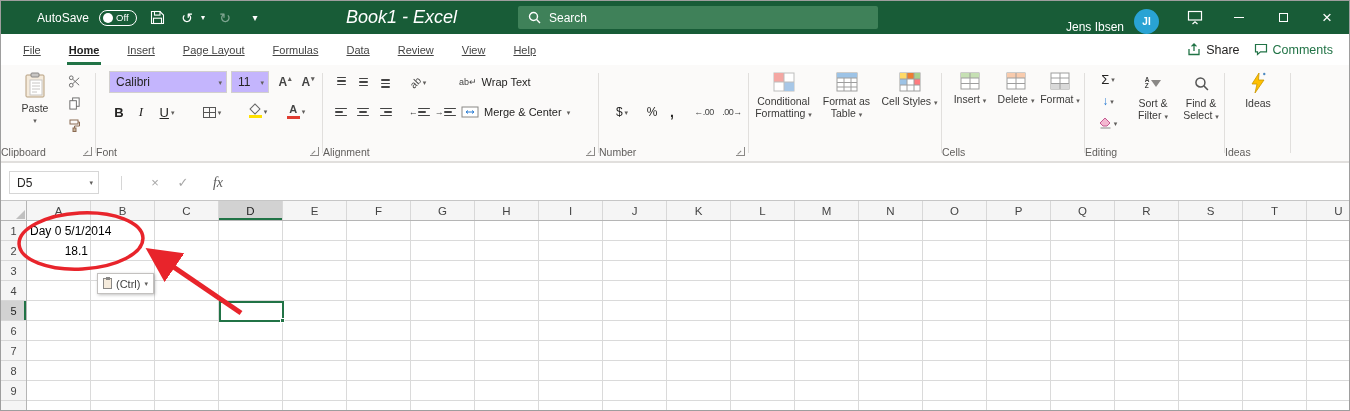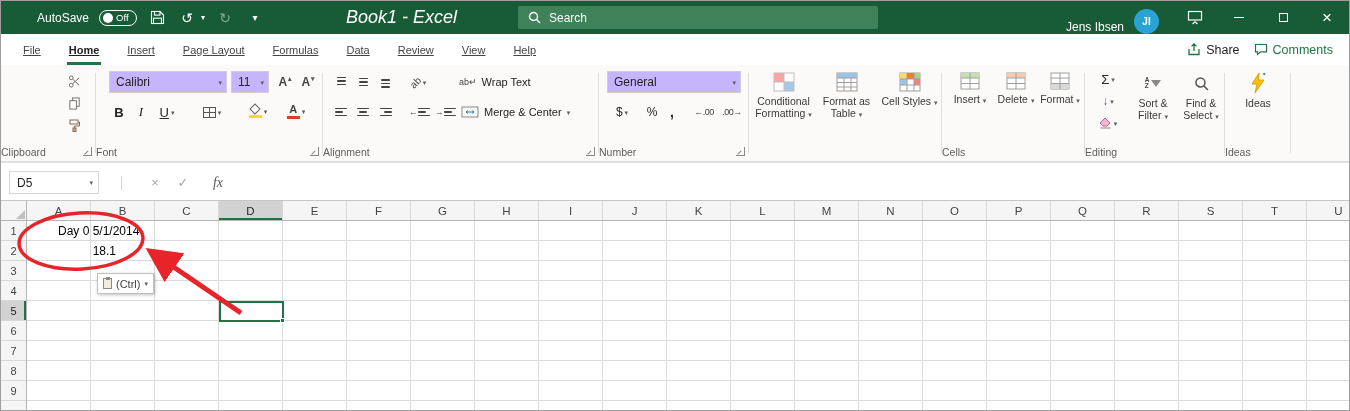--- a/index.html
+++ b/index.html
@@ -90,21 +90,21 @@
   .corner::after { content:""; position:absolute; right:1px; bottom:1px; width:0; height:0; border-left:9px solid transparent; border-bottom:9px solid #C0C0C0; }
   .cols { position:absolute; left:26px; top:0; right:0; height:20px; display:flex; background:#F5F5F5; border-bottom:1px solid #B5B5B5; }
   .ch { width:64px; flex:0 0 64px; display:flex; align-items:center; justify-content:center; font-size:11.5px; color:#444; border-right:1px solid #D8D8D8; cursor:pointer; }
   .ch.sel { background:#D2D2D2; box-shadow:inset 0 -2px 0 #217346; color:#1E1E1E; }
   .rowhdrs { position:absolute; left:0; top:20px; width:26px; bottom:0; background:#F5F5F5; border-right:1px solid #B5B5B5; }
   .rh { height:20px; display:flex; align-items:center; justify-content:center; font-size:11px; color:#444; border-bottom:1px solid #D8D8D8; cursor:pointer; }
   .rh.sel { background:#D2D2D2; box-shadow:inset -2px 0 0 #217346; color:#1E1E1E; }
   .cells { position:absolute; left:26px; top:20px; right:0; bottom:0; background-image:
       repeating-linear-gradient(to right, transparent 0, transparent 63px, #DADADA 63px, #DADADA 64px),
       repeating-linear-gradient(to bottom, transparent 0, transparent 19px, #DADADA 19px, #DADADA 20px); }
-  .cellval { position:absolute; height:20px; line-height:20px; font-size:12px; color:#000; white-space:nowrap; cursor:cell;margin-left:28px; }
+  .cellval { position:absolute; height:20px; line-height:20px; font-size:12px; color:#000; white-space:nowrap; cursor:cell; }
   .a1 { left:3px; top:0; }
   .a2 { left:0; top:20px; width:61px; text-align:right; }
   .selbox { position:absolute; left:192px; top:80px; width:65px; height:21px; border:2px solid #217346; cursor:cell; }
   .handle { position:absolute; right:-3px; bottom:-3px; width:5px; height:5px; background:#217346; border:1px solid #fff; }
   .paste-opt { position:absolute; left:70px; top:52px; height:21px; background:#fff; border:1px solid #C3C1BF; box-shadow:1px 1px 3px rgba(0,0,0,.25); display:flex; align-items:center; gap:4px; padding:0 5px; font-size:11px; color:#444; cursor:pointer; }
   .mini-clip { width:9px; height:11px; border:1px solid #8A8886; background:#F5EBDC; position:relative; }
   .mini-clip::before { content:""; position:absolute; left:2px; top:-2px; width:4px; height:3px; background:#8A8886; }
   
   .anno { position:absolute; left:0; top:0; pointer-events:none; z-index:50; }
 </style>
@@ -187,20 +187,30 @@
         <path d="M1.5 1.5 H12.5 V8.8 H6.5 L3.5 11.4 V8.8 H1.5 Z"></path>
       </svg>
       <span>Comments</span>
     </span>
   </div>
 </div>
 
 <div class="ribbon">
 
   <div class="group" style="left:0;width:95px;">
+    <div class="bbtn" style="left:10px;top:2px;width:48px;">
+      <svg width="22" height="27" viewBox="0 0 22 27">
+        <rect x="2" y="3" width="18" height="22" rx="1" fill="#F5EBDC" stroke="#B59E7F"></rect>
+        <rect x="7" y="1" width="8" height="4" rx="1" fill="#C8C6C4" stroke="#8A8886"></rect>
+        <rect x="6" y="8" width="12" height="15" fill="#FFFFFF" stroke="#C8C6C4"></rect>
+        <path d="M8 11h8M8 14h8M8 17h8M8 20h5" stroke="#C8C6C4"></path>
+      </svg>
+      <span class="blabel"><span>Paste</span></span>
+      <span class="dd">▾</span>
+    </div>
     <span class="sbtn" style="left:62px;top:6px;width:22px;height:20px;">
       <svg width="13" height="13" viewBox="0 0 14 14" fill="none" stroke="#666">
         <circle cx="3.5" cy="11" r="2"></circle>
           <circle cx="3.5" cy="3" r="2"></circle>
           <path d="M5 4.5 L12 11 M5 9.5 L12 3"></path>
       </svg>
     </span>
     <span class="sbtn" style="left:62px;top:28px;width:22px;height:20px;">
       <svg width="13" height="13" viewBox="0 0 14 14">
         <rect x="5" y="1" width="7" height="9" fill="#fff" stroke="#666"></rect>
@@ -338,24 +348,20 @@
         <path d="M5 6 H13 M5 6 L7 4.5 M5 6 L7 7.5 M13 6 L11 4.5 M13 6 L11 7.5" stroke="#2B7CD3" fill="none"></path>
       </svg>
       <span style="font-size:11px;">Merge &amp; Center</span>
       <span class="dd">▾</span>
     </span>
     <div class="glabel">Alignment</div>
     <span class="launcher"></span>
   </div>
 
   <div class="group" style="left:598px;width:150px;">
-    <div class="combo" style="left:8px;top:6px;width:134px;height:22px;">
-      <span>General</span>
-      <span class="dd">▾</span>
-    </div>
     <span class="sbtn" style="left:10px;top:36px;width:26px;">
       <span style="font-size:12px;">$</span>
       <span class="dd">▾</span>
     </span>
     <span class="sbtn" style="left:44px;top:36px;width:18px;">
         <span style="font-size:12px;">%</span>
       </span>
     <span class="sbtn" style="left:66px;top:36px;width:14px;">
         <span style="font-size:14px;font-weight:bold;">,</span>
       </span>

